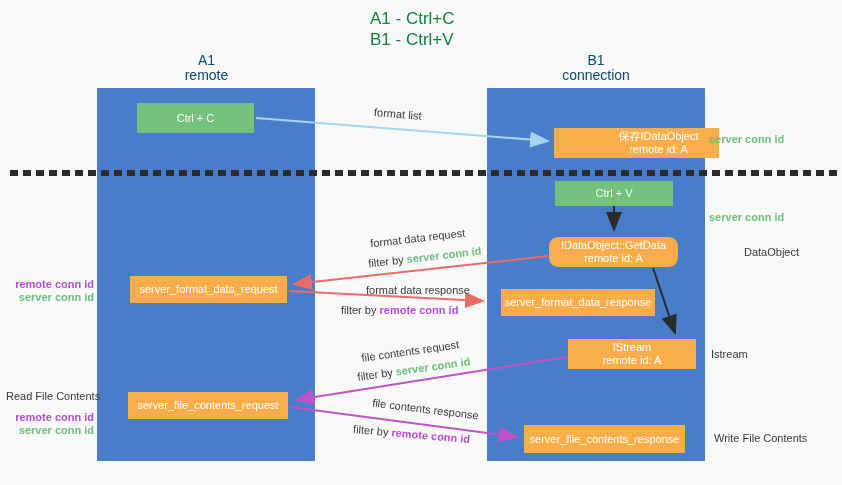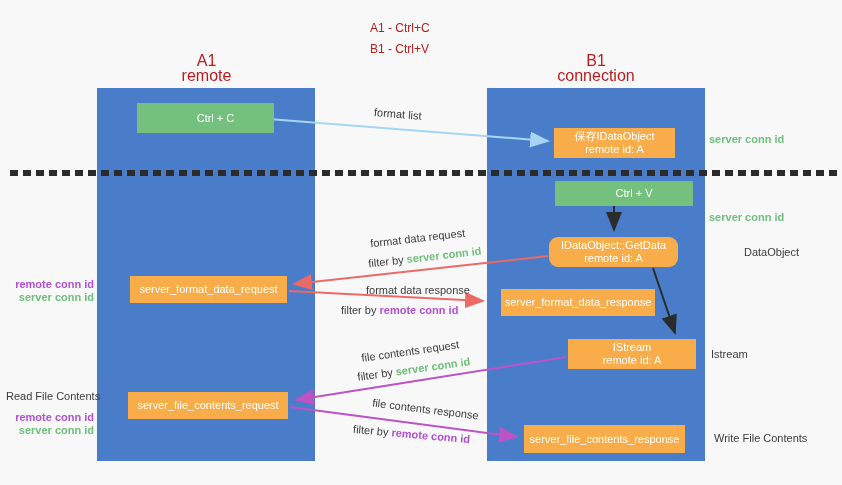--- a/index.html
+++ b/index.html
@@ -1,28 +1,28 @@
 <!DOCTYPE html>
 <html><head>
 <meta charset="utf-8">
 <style>
   html,body{margin:0;padding:0;}
   .canvas{
     position:relative;width:842px;height:485px;background:#f8f8f9;
     font-family:"Liberation Sans", sans-serif;color:#3d3d3d;overflow:hidden;
   }
   .abs{position:absolute;}
-  .title{left:370px;top:18px;font-size:12px;line-height:21px;color:#b91c1c;}
-  .col-header{top:53px;text-align:center;font-size:16px;line-height:15px;color:#b91c1c;}
+  .title{left:370px;top:8px;font-size:17px;line-height:21px;color:#15803d;}
+  .col-header{top:53px;text-align:center;font-size:14px;line-height:15px;color:#0c4a6e;}
   .column{top:88px;height:373px;background:#4a7dc9;}
   .node{
     position:absolute;display:flex;flex-direction:column;align-items:center;justify-content:center;
     color:#ffffff;text-align:center;font-size:11px;line-height:13px;
   }
-  .green{background:#74c17d;padding-left:20px;}
+  .green{background:#74c17d;}
   .orange{background:#f9ad4a;}
   .arrows{position:absolute;left:0;top:0;pointer-events:none;}
   .flow-label{font-size:11px;white-space:nowrap;text-align:center;color:#3b3b3b;}
   .side-label{font-size:11px;white-space:nowrap;color:#3b3b3b;}
   .conn-group{font-size:11px;font-weight:bold;line-height:13px;text-align:right;white-space:nowrap;}
   .green-t{color:#6fbe7c;font-weight:bold;}
   .purple-t{color:#b24fd4;font-weight:bold;}
 </style>
 </head>
 <body>
@@ -68,21 +68,21 @@
     <line x1="289" y1="291" x2="483" y2="301" stroke="#ec6a66" stroke-width="2" marker-end="url(#m-red)"></line>
     <line x1="653" y1="268" x2="675" y2="333" stroke="#2b2b2b" stroke-width="2" marker-end="url(#m-black)"></line>
     <line x1="566" y1="357" x2="296" y2="400" stroke="#bc53c6" stroke-width="2" marker-end="url(#m-magenta)"></line>
     <line x1="290" y1="407" x2="517" y2="437" stroke="#bc53c6" stroke-width="2" marker-end="url(#m-magenta)"></line>
   </svg>
 
   <div class="node green" style="left:137px;top:103px;width:117px;height:30px;">
     <span>Ctrl + C</span>
   </div>
 
-  <div class="node orange" style="left:554px;top:128px;width:121px;height:30px;">
+  <div class="node orange" style="left:554px;top:128px;width:121px;height:30px;padding-left:44px;">
     <span>保存IDataObject</span>
     <span>remote id: A</span>
   </div>
 
   <div class="node green" style="left:555px;top:181px;width:118px;height:25px;">
     <span>Ctrl + V</span>
   </div>
 
   <div class="node orange" style="left:549px;top:237px;width:129px;height:30px;border-radius:9px;">
     <span>IDataObject::GetData</span>

